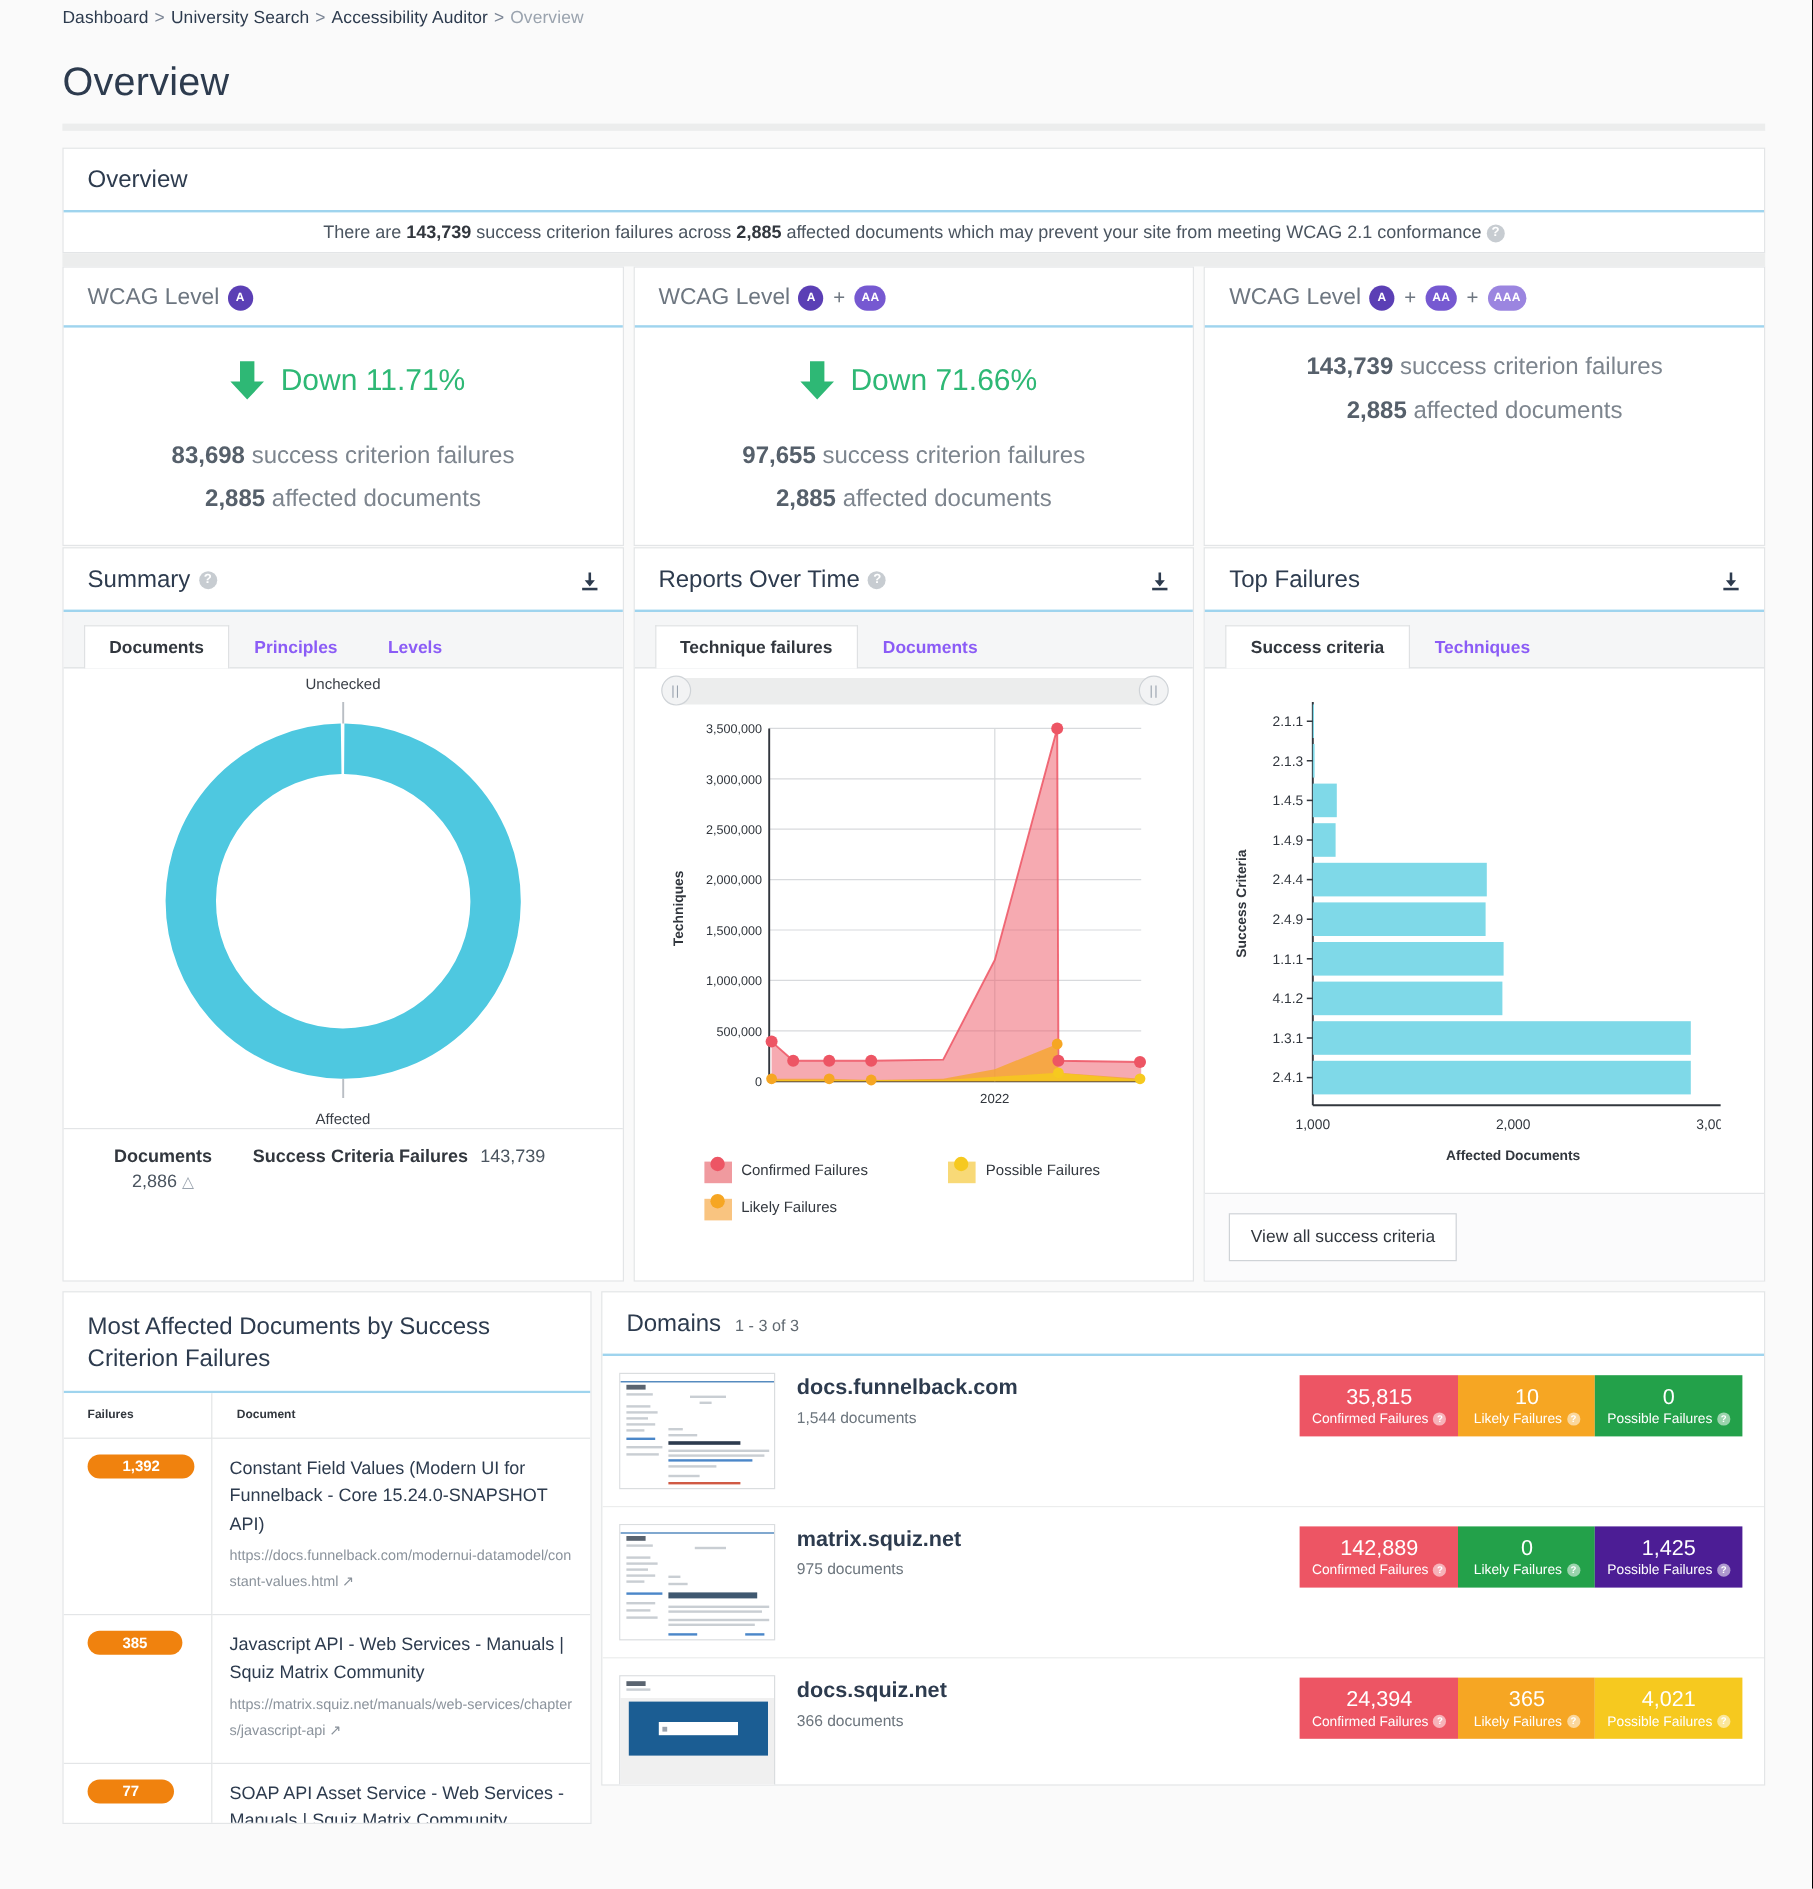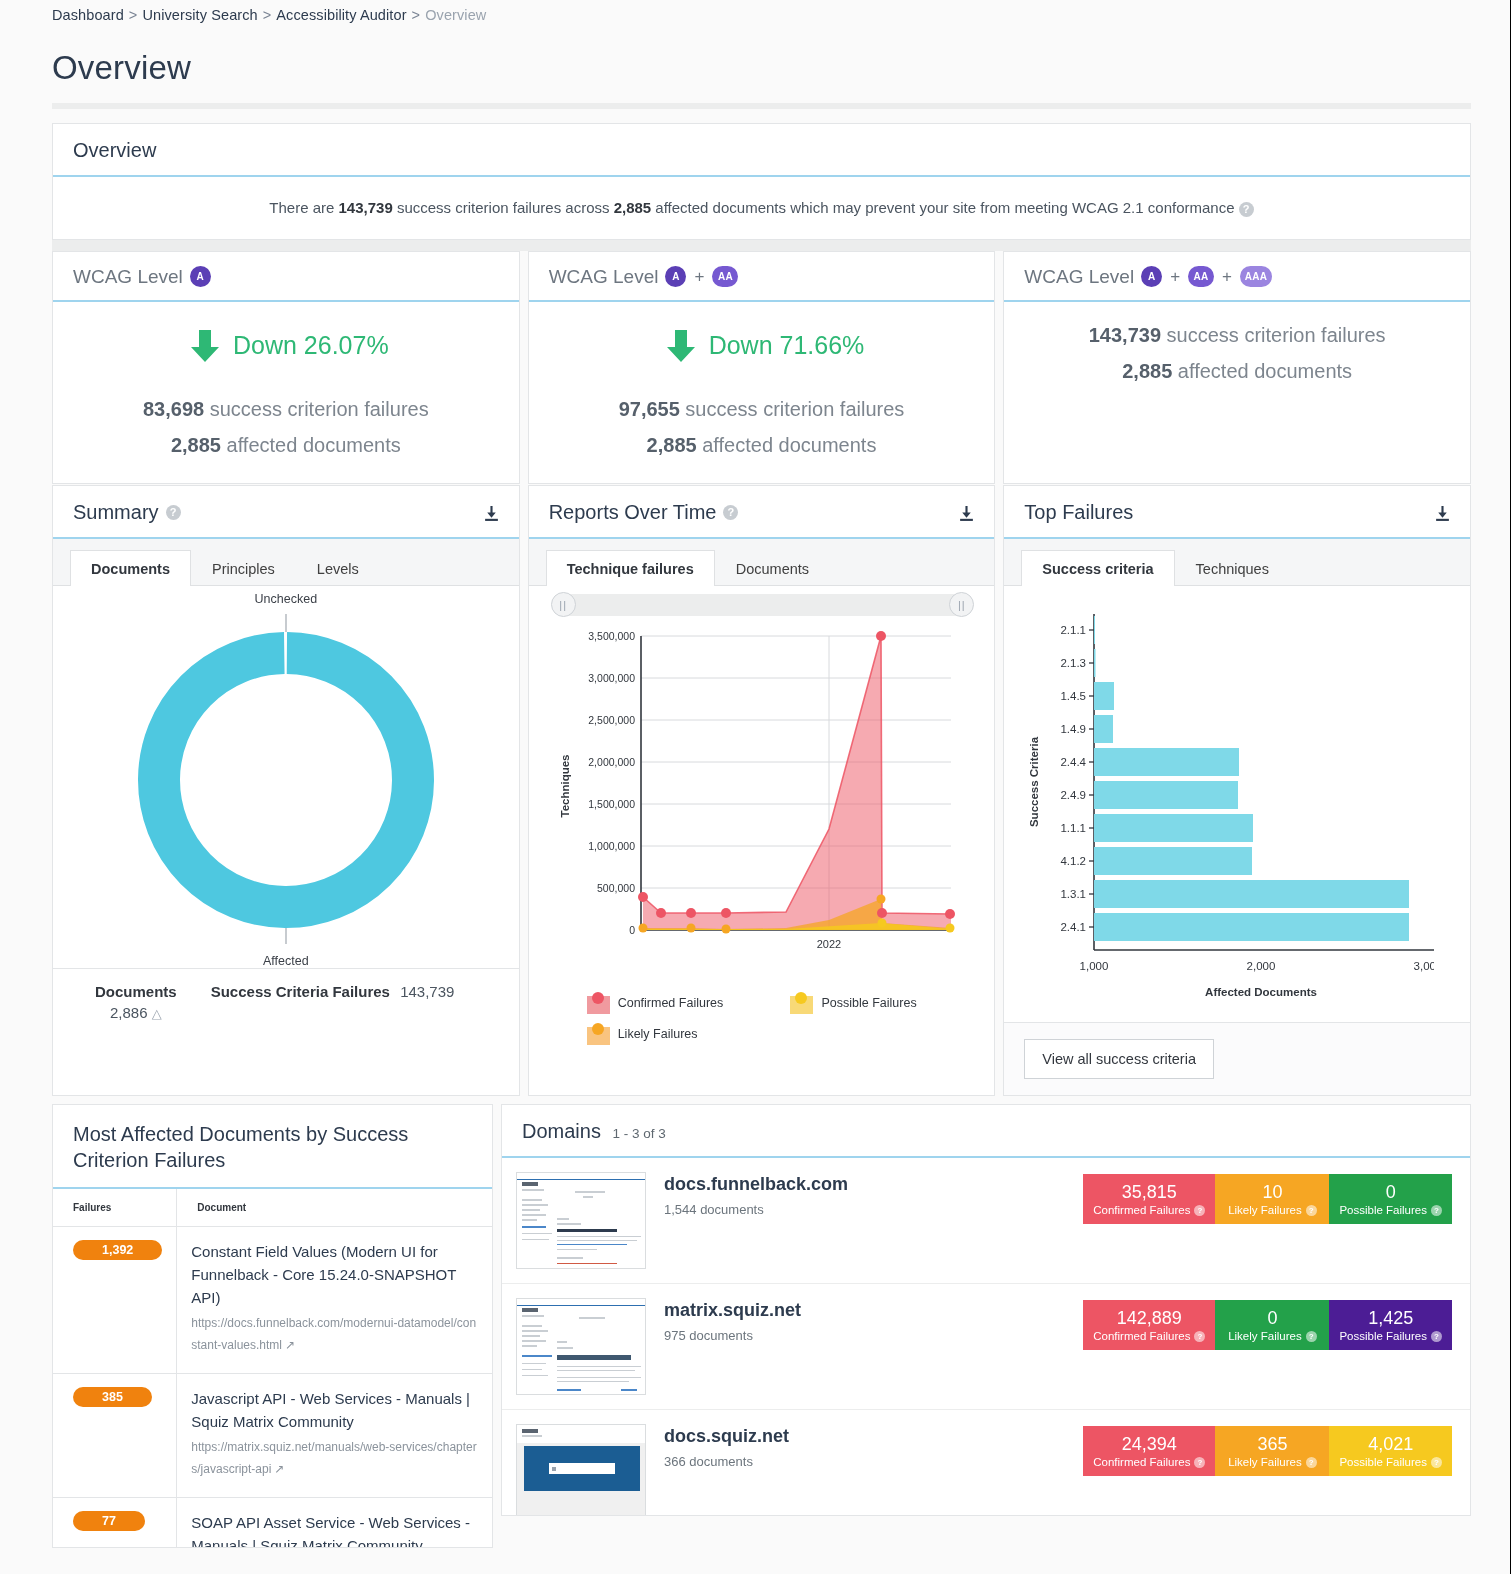--- a/index.html
+++ b/index.html
@@ -44,21 +44,21 @@
     text-align:center; font-weight:bold; vertical-align:middle;
   }
   .dl-icon {
     position:absolute; right:19px; top:19px; width:17px; height:17px;
     color:#2d3b4e;
   }
 
   
   .overview-card { margin-bottom:0; }
   .overview-body {
-    padding:22px 20px; text-align:center; font-size:15px; color:#4b5560;
+    padding:8px 20px; text-align:center; font-size:15px; color:#4b5560;
   }
   .overview-body b { color:#32373e; }
   .band { height:11px; background:#eceded; }
 
   
   .grid3 { display:grid; grid-template-columns:1fr 1fr 1fr; gap:8px; }
 
   
   .wcag-head { padding:14px 20px 12px 20px; border-bottom:2px solid #9fd4ee; }
   .wcag-head .lbl {
@@ -81,23 +81,23 @@
   .stat { font-size:20px; color:#7d858e; margin-bottom:13px; }
   .stat:last-child { margin-bottom:0; }
   .stat b { color:#56606b; }
 
   
   .tabs {
     display:flex; background:#f5f6f7; border-bottom:1px solid #dfe1e3;
     padding:10px 0 0 17px; gap:0;
   }
   .tab {
-    padding:10px 20px 9px 20px; font-size:14.5px; color:#404040;
+    padding:10px 20px 9px 20px; font-size:14.5px; color:#8b5cf6;
     border:1px solid transparent; border-bottom:none; cursor:pointer;
-    position:relative; top:1px;
+    position:relative; top:1px;font-weight:bold;
   }
   .tab.active {
     background:#fff; border-color:#dfe1e3; color:#32373e; font-weight:bold;
   }
 
   .chart-area { padding:10px 12px 4px 12px; }
 
   
   .donut-wrap { text-align:center; padding-top:6px; }
   .donut-lbl { font-size:12.5px; color:#3a3f47; }
@@ -257,21 +257,21 @@
         <div class="lbl">
           <span>WCAG Level</span>
           <span class="badge a">A</span>
         </div>
       </div>
       <div class="wcag-body">
         <div class="trend">
           <svg width="44" height="44" viewBox="0 0 44 44">
             <path d="M16 6 h12 v17 h8 L22 38 L8 23 h8 z" fill="#2eb875"></path>
           </svg>
-          <span class="pct">Down 26.07%</span>
+          <span class="pct">Down 11.71%</span>
         </div>
         <div class="stat"><b>83,698</b><span> success criterion failures</span></div>
         <div class="stat"><b>2,885</b><span> affected documents</span></div>
       </div>
     </div>
 
     <div class="card">
       <div class="wcag-head">
         <div class="lbl">
           <span>WCAG Level</span>

